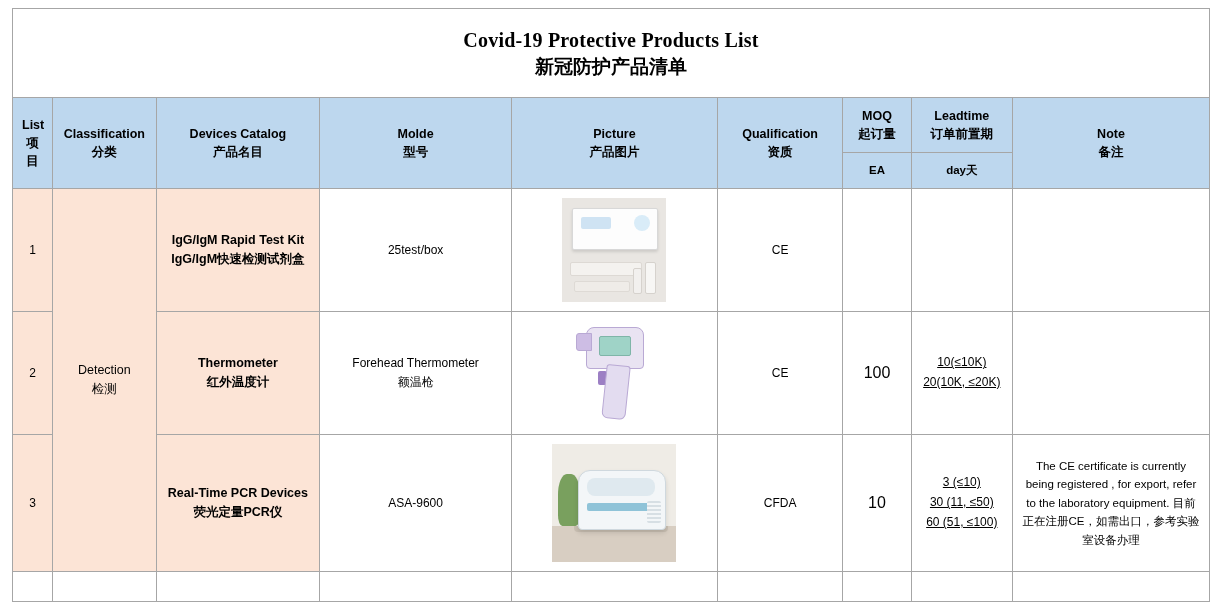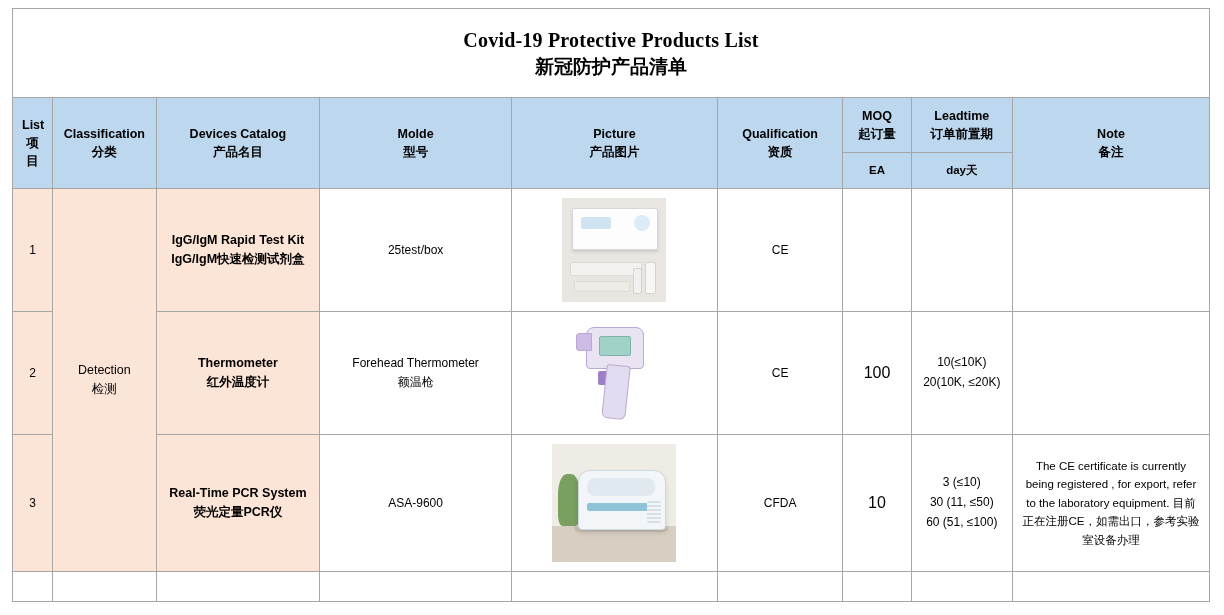--- a/index.html
+++ b/index.html
@@ -104,20 +104,21 @@
   .cell-qual {
     font-size: 12px;
   }
   .cell-moq {
     font-size: 16px;
   }
   .cell-lead {
     font-size: 12px;
     line-height: 1.65;
     padding: 4px 2px;
+    text-decoration: underline;
   }
   .cell-note {
     font-size: 11.5px;
     line-height: 1.6;
     padding: 6px 8px;
   }
   .row1 { height: 114px; }
   .row2 { height: 118px; }
   .row3 { height: 124px; }
   .row-blank { height: 30px; }
@@ -430,21 +431,21 @@
         <td class="cell-qual white">CE</td>
         <td class="cell-moq white">100</td>
         <td class="cell-lead white" style="white-space: pre-line;">10(≤10K)
 20(10K, ≤20K)</td>
         <td class="cell-note white"></td>
       </tr>
 
       <tr class="row3">
         <td class="cell-item">3</td>
         <td class="cell-devices">
-          <div>Real-Time PCR System</div>
+          <div>Real-Time PCR Devices</div>
           <div>荧光定量PCR仪</div>
         </td>
         <td class="cell-molde white">
           <div>ASA-9600</div>
         </td>
         <td class="pic-cell white">
           <div class="pic-wrap">
             <div class="pcr-art">
               <div class="pcr-wall"></div>
               <div class="pcr-desk"></div>

